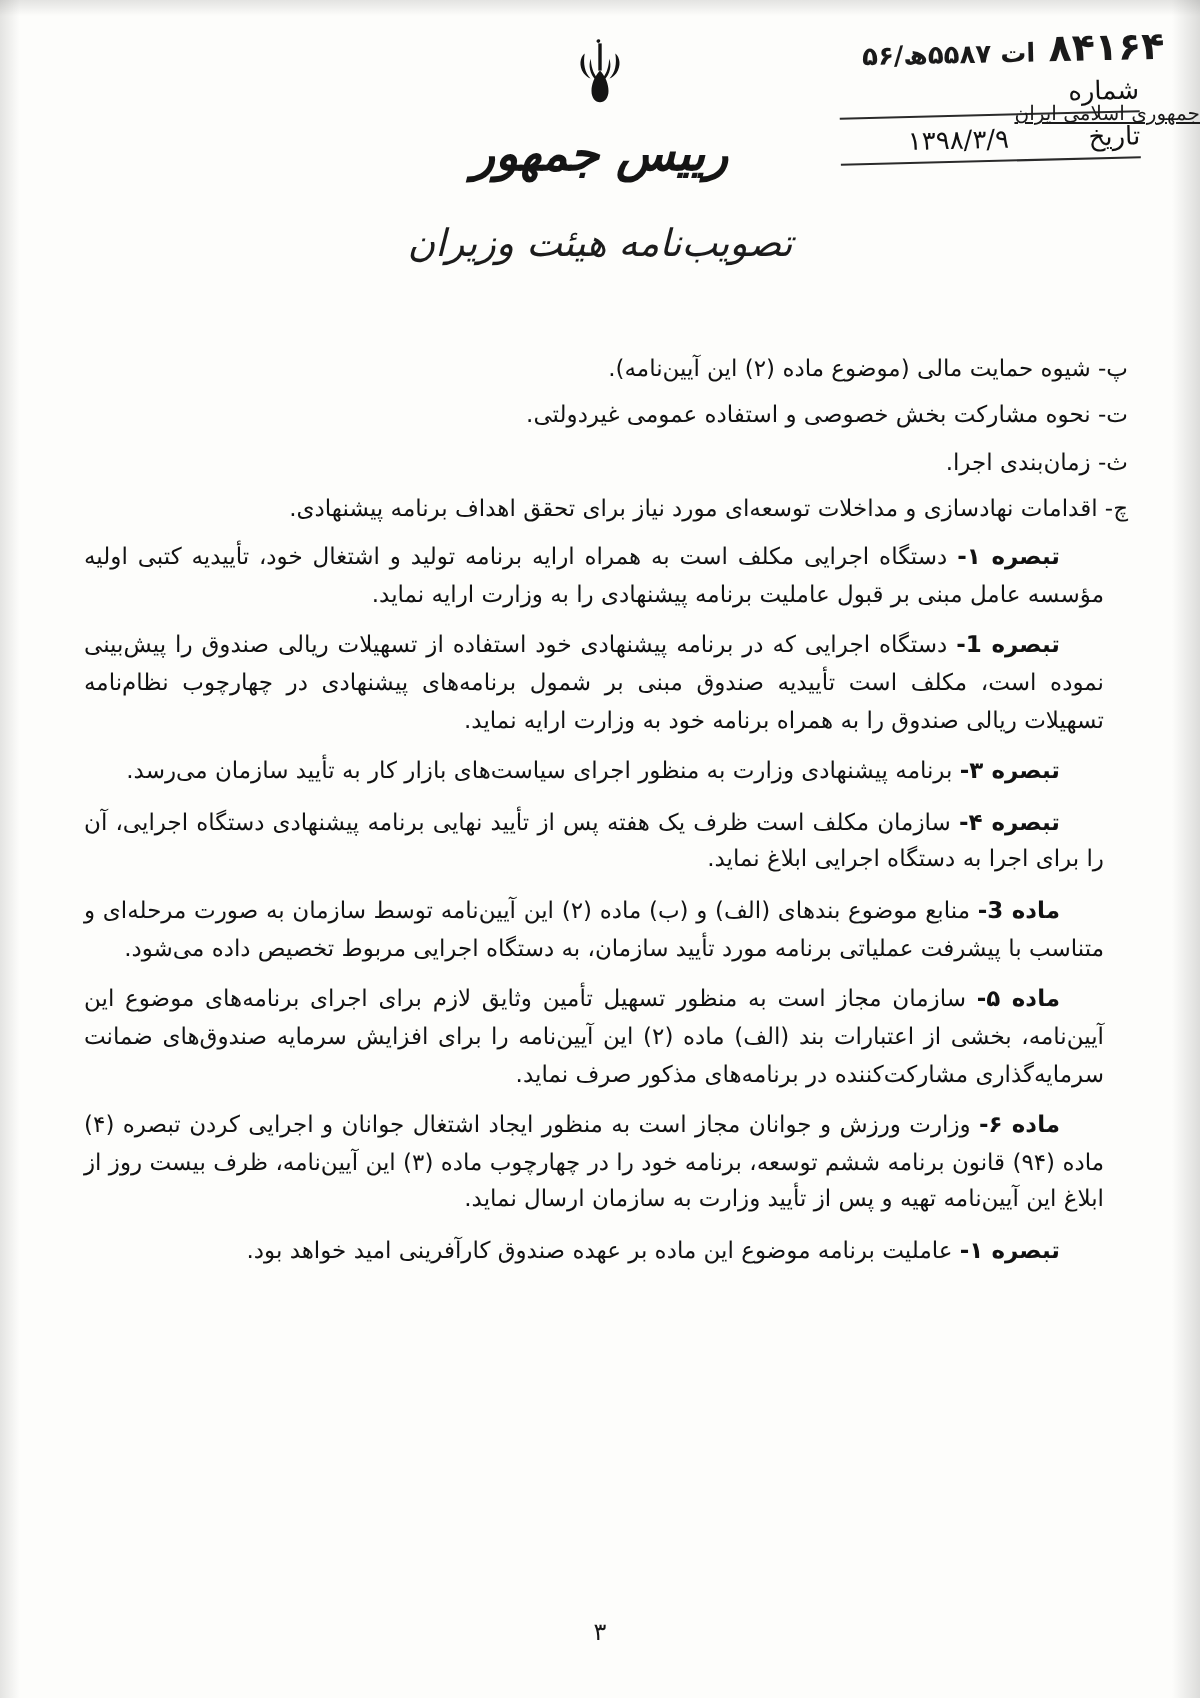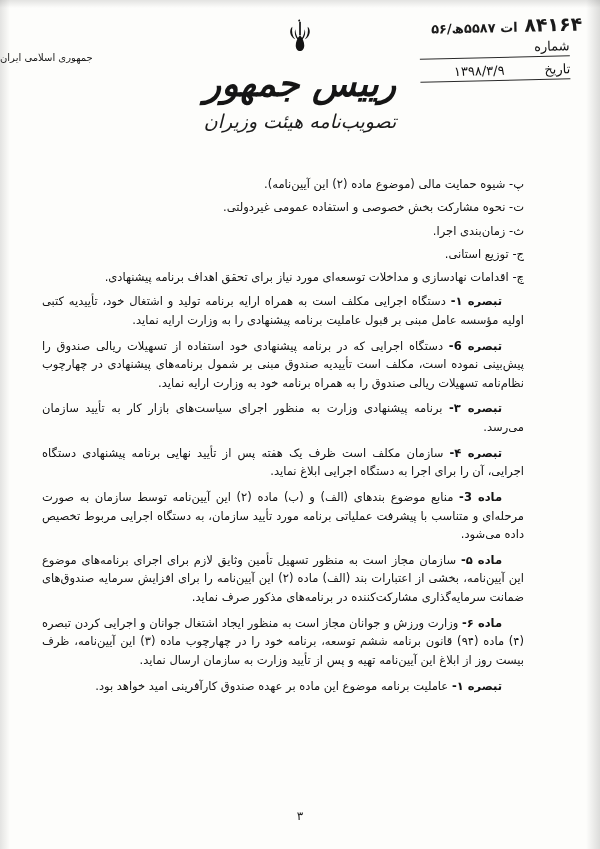--- a/index.html
+++ b/index.html
@@ -89,54 +89,55 @@
   }
   .emblem {
     display: inline-block;
     width: 34px;
     height: 38px;
   }
   .org-line {
     position: absolute;
     top: 52px;
     left: 0; right: 0;
-    text-align: left;
+    text-align: right;
     font-size: 10px;
     color: #1a1a1a;
+    text-decoration: underline;
   }
   .title-script {
     position: absolute;
     top: 62px;
     left: 0; right: 0;
     text-align: center;
     font-family: "DejaVu Serif", "Liberation Serif", serif;
-    font-size: 36px;
+    font-size: 24px;
     font-weight: bold;
     color: #151515;
     font-style: italic;
     letter-spacing: 1px;
   }
   .subtitle-script {
     position: absolute;
     top: 110px;
     left: 0; right: 0;
     text-align: center;
     font-family: "DejaVu Serif", "Liberation Serif", serif;
     font-size: 19px;
     color: #1c1c1c;
     font-style: italic;
   }
 
   
   .body {
-    padding: 0 76px 0 42px;
+    padding: 0 36px 0 42px;
     direction: rtl;
   }
   p.para {
-    margin: 0 0 7px 0;
+    margin: 0 12px 7px 0;
     font-size: 11.5px;
     line-height: 1.62;
     text-align: justify;
     text-justify: inter-word;
     color: #121212;
   }
   p.listline {
     margin: 0 0 6px 0;
     font-size: 11.5px;
     line-height: 1.5;
@@ -205,30 +206,29 @@
     <div class="org-line">جمهوری اسلامی ایران</div>
     <div class="title-script">رییس جمهور</div>
     <div class="subtitle-script">تصویب‌نامه هیئت وزیران</div>
   </div>
 
   <div class="body">
 
     <p class="listline">پ- شیوه حمایت مالی (موضوع ماده (۲) این آیین‌نامه).</p>
     <p class="listline">ت- نحوه مشارکت بخش خصوصی و استفاده عمومی غیردولتی.</p>
     <p class="listline">ث- زمان‌بندی اجرا.</p>
-    <p class="listline">ج- توزیع استانی.</p>
     <p class="listline">چ- اقدامات نهادسازی و مداخلات توسعه‌ای مورد نیاز برای تحقق اهداف برنامه پیشنهادی.</p>
 
     <p class="para indent">
       <span class="lead">تبصره ۱-</span>
       <span>دستگاه اجرایی مکلف است به همراه ارایه برنامه تولید و اشتغال خود، تأییدیه کتبی اولیه مؤسسه عامل مبنی بر قبول عاملیت برنامه پیشنهادی را به وزارت ارایه نماید.</span>
     </p>
 
     <p class="para indent">
-      <span class="lead">تبصره 6-</span>
+      <span class="lead">تبصره 1-</span>
       <span>دستگاه اجرایی که در برنامه پیشنهادی خود استفاده از تسهیلات ریالی صندوق را پیش‌بینی نموده است، مکلف است تأییدیه صندوق مبنی بر شمول برنامه‌های پیشنهادی در چهارچوب نظام‌نامه تسهیلات ریالی صندوق را به همراه برنامه خود به وزارت ارایه نماید.</span>
     </p>
 
     <p class="para indent">
       <span class="lead">تبصره ۳-</span>
       <span>برنامه پیشنهادی وزارت به منظور اجرای سیاست‌های بازار کار به تأیید سازمان می‌رسد.</span>
     </p>
 
     <p class="para indent">
       <span class="lead">تبصره ۴-</span>

